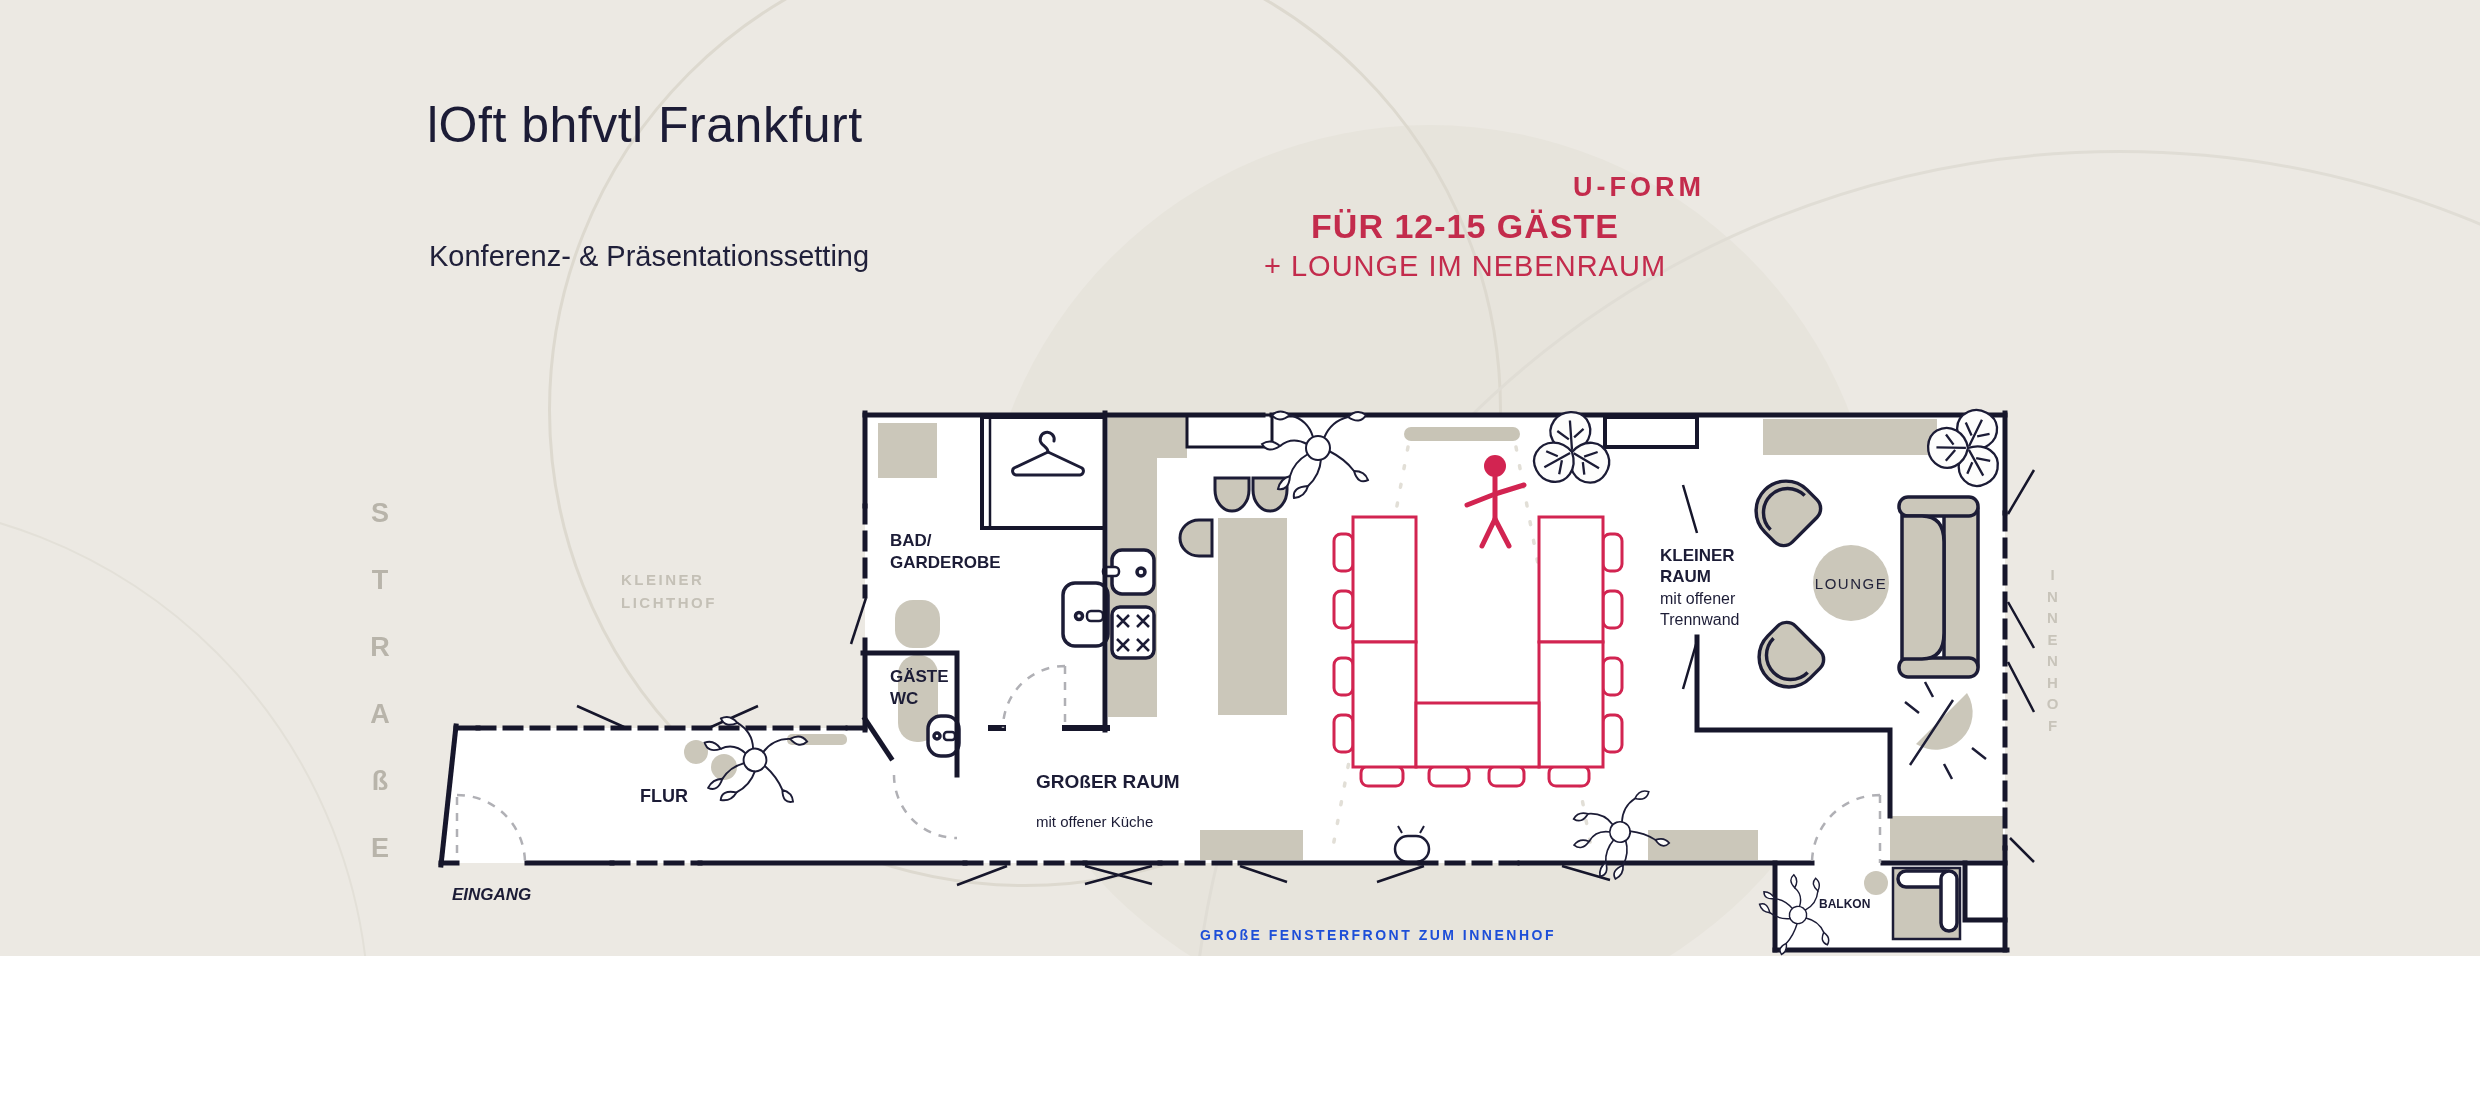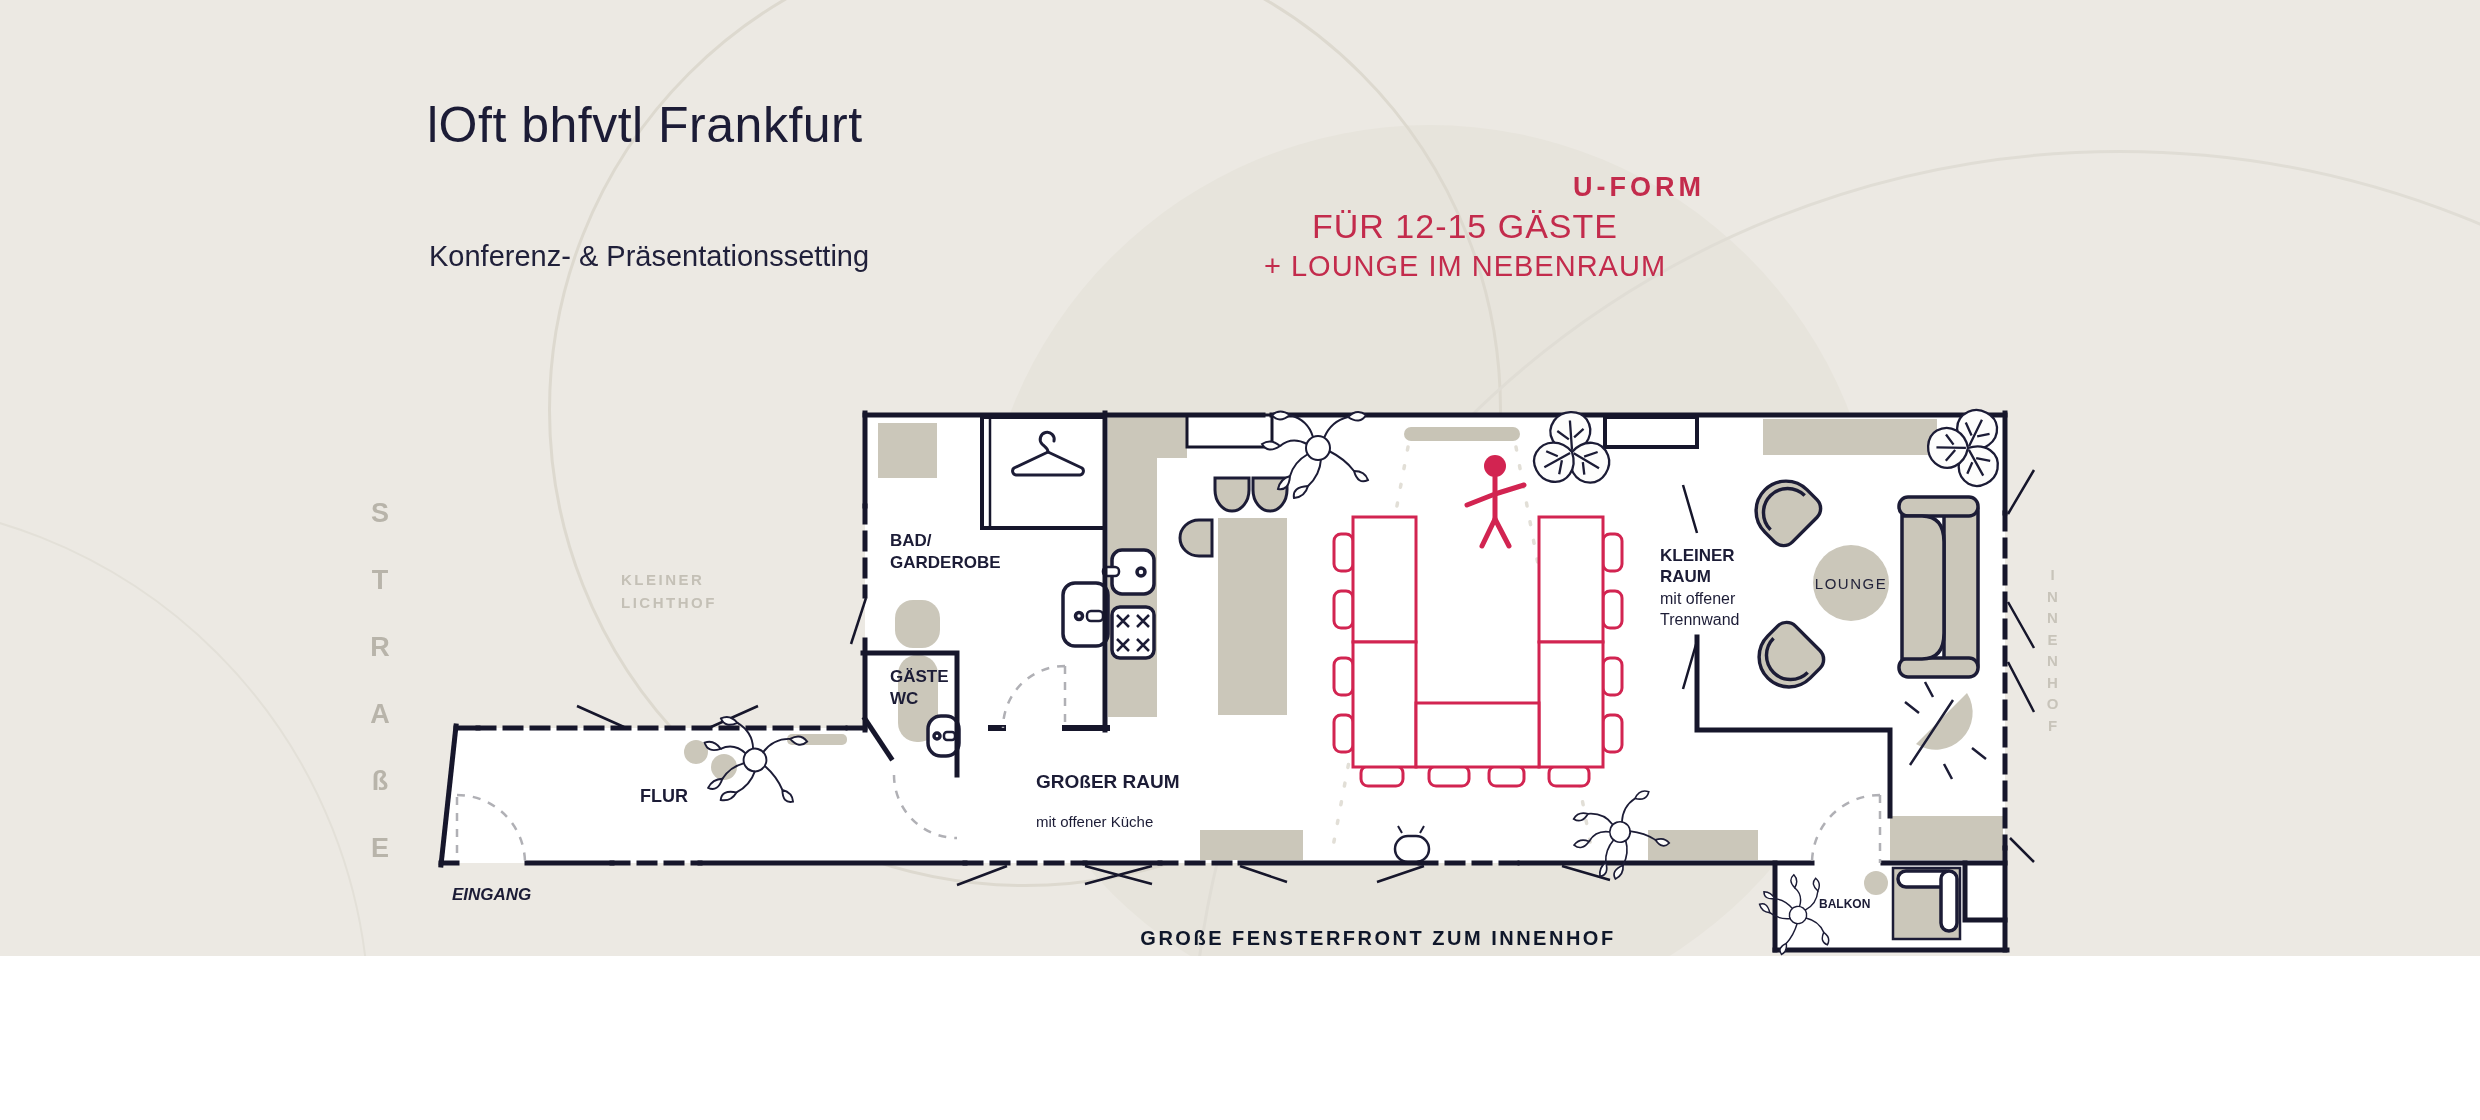--- a/index.html
+++ b/index.html
@@ -15,40 +15,40 @@
 
   svg.plan{ position:absolute; left:0; top:0; }
 
   .abs{ position:absolute; }
   .hdr-title{ left:427px; top:96px; font-size:50px; letter-spacing:.5px; color:#1C1C36; font-weight:500; }
   .hdr-sub{ left:427px; top:154px; font-size:53px; color:#1C1C36; font-weight:700; font-style:italic; }
   .hdr-tag{ left:429px; top:240px; font-size:29px; color:#20203A; font-weight:400; }
 
   .setting{ left:1225px; top:172px; width:480px; text-align:center; color:#C32B4C; }
   .setting .l1{ font-size:27px; font-weight:600; letter-spacing:4px;text-align:right; }
-  .setting .l2{ font-size:34px; font-weight:400; letter-spacing:1px; margin-top:4px; }
+  .setting .l2{ font-size:34px; font-weight:700; letter-spacing:1px; margin-top:4px; }
   .setting .l3{ font-size:29px; font-weight:500; letter-spacing:1px; margin-top:4px; }
 
   .vert{ writing-mode:vertical-rl; text-orientation:upright; font-weight:700; }
   .street{ left:364px; top:498px; font-size:27px; letter-spacing:37px; color:#B8B4AA; }
   .courtyard{ left:2044px; top:566px; font-size:15px; letter-spacing:4.5px; color:#C8C4BA; }
 
   .room-label{ color:#1C1C36; font-weight:800; line-height:1.3; }
   .lbl-bad{ left:890px; top:530px; font-size:17px; }
   .lbl-wc{ left:890px; top:666px; font-size:17px; }
   .lbl-flur{ left:640px; top:785px; font-size:18px; }
   .lbl-eingang{ left:452px; top:884px; font-size:17px; font-style:italic; }
   .lbl-grosser{ left:1036px; top:770px; font-size:19px; }
   .lbl-grosser .sub{ font-size:15px; font-weight:400; margin-top:17px; }
   .lbl-kleiner{ left:1660px; top:545px; font-size:17px; line-height:1.24; }
   .lbl-kleiner .sub{ font-size:16px; font-weight:400; line-height:1.3; margin-top:2px;}
   .lbl-lounge{ left:1809px; top:575px; width:84px; text-align:center; font-size:15px; letter-spacing:1.5px; font-weight:400; color:#23233B; }
   .lbl-balkon{ left:1819px; top:897px; font-size:12px; }
   .lbl-lichthof{ left:621px; top:568px; font-size:15px; font-weight:800; letter-spacing:2.5px; color:#C4C0B6; line-height:1.55; }
-  .lbl-fenster{ left:1078px; top:927px; width:600px; text-align:center; font-size:20px; font-weight:800; letter-spacing:2.5px; color:#0f172a; }
+  .lbl-fenster{ left:1078px; top:927px; width:600px; text-align:center; font-size:14px; font-weight:800; letter-spacing:2.5px; color:#1d4ed8; }
 </style>
 </head>
 <body>
 
 <div class="canvas">
 
   <div class="deco deco-fill"></div>
   <div class="deco deco-ring1"></div>
   <div class="deco deco-ring2"></div>
   <div class="deco deco-ring3"></div>

